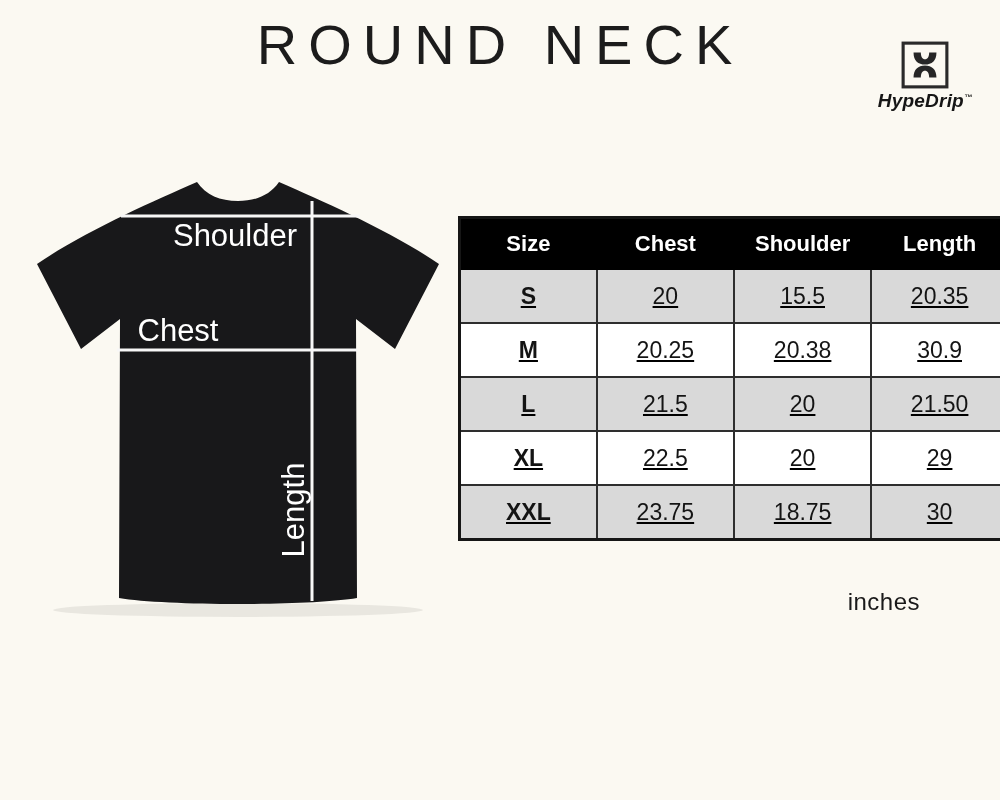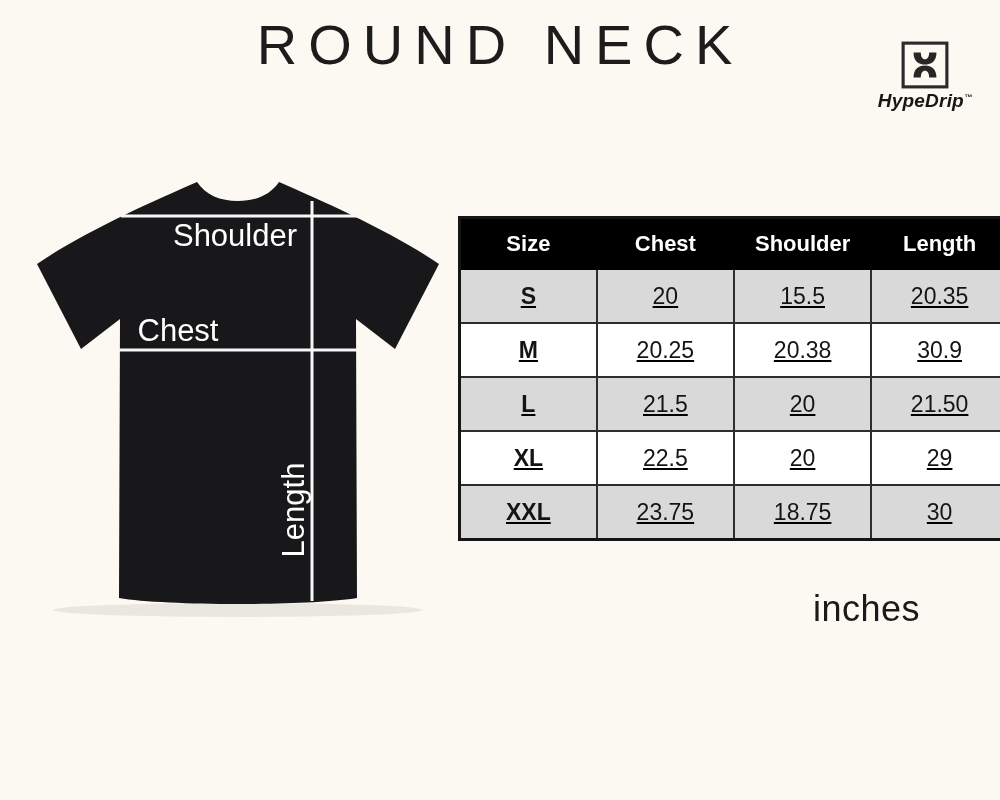--- a/index.html
+++ b/index.html
@@ -42,21 +42,21 @@
   .size-table td{
     height:52px;padding:0;text-align:center;vertical-align:middle;
     font-size:23px;color:#141414;background:#ffffff;
     border:2px solid #2e2e2e;
   }
   .size-table tr.alt td{background:#d9d9d9;}
   .size-table td.size-col{font-weight:700;}
   
   .inches{
     position:absolute;top:588px;left:700px;width:220px;
-    text-align:right;font-size:36px;color:#1a1a1a;letter-spacing:.5px;
+    text-align:right;font-size:24px;color:#1a1a1a;letter-spacing:.5px;
   }
 </style>
 </head>
 <body>
 
 <div class="title">
   <div>ROUND NECK</div>
 </div>
 
 <div class="brand">

